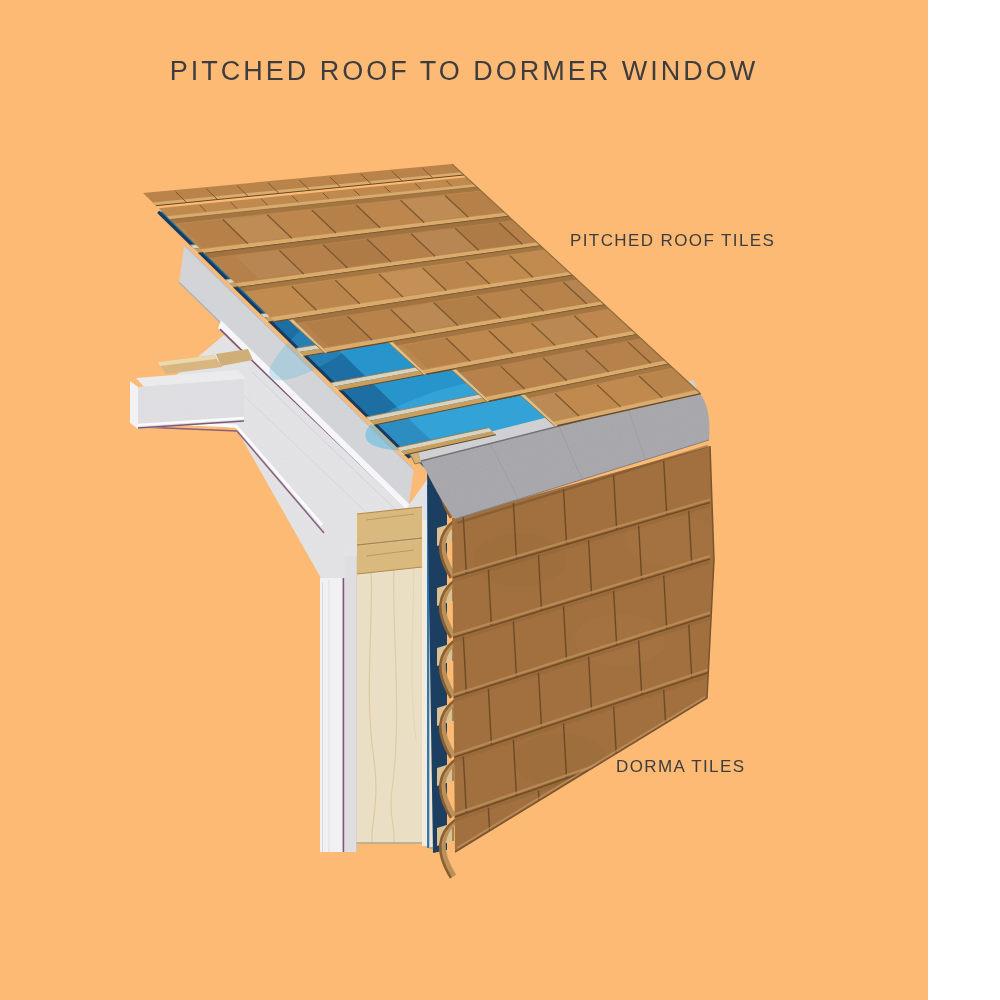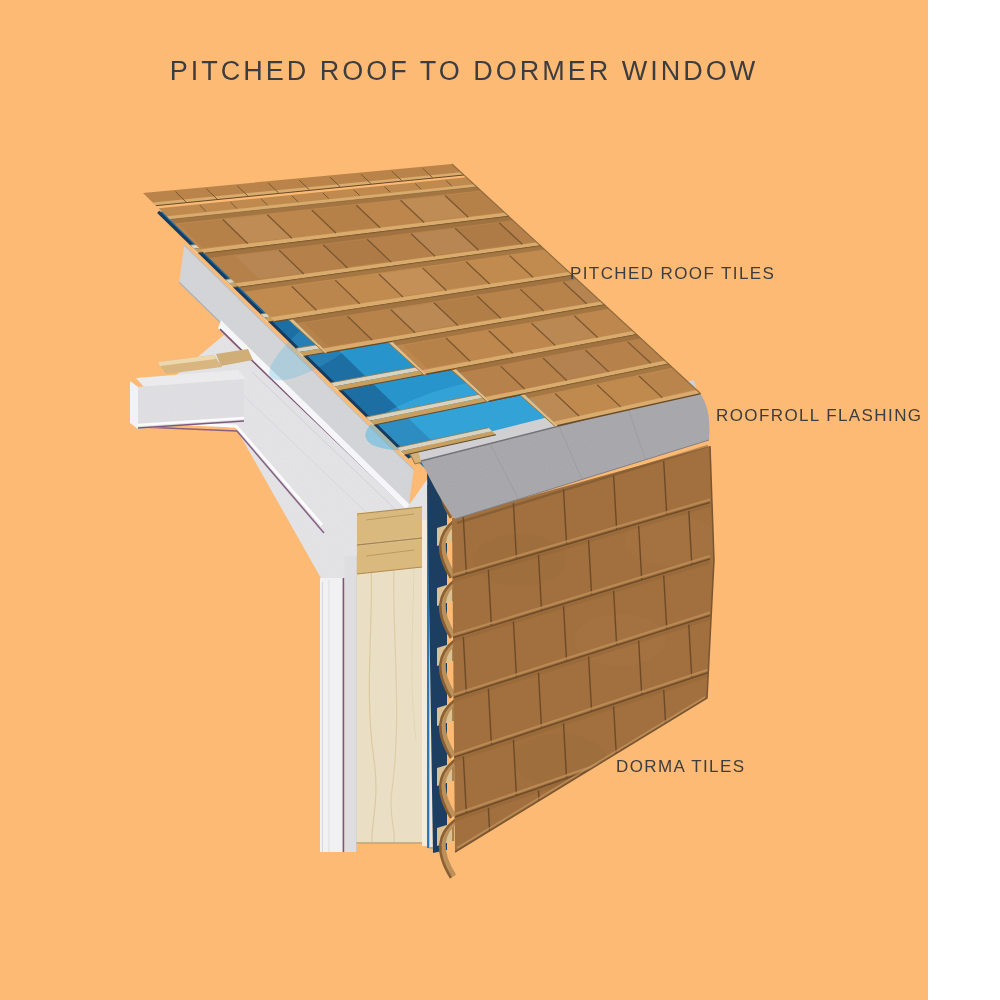--- a/index.html
+++ b/index.html
@@ -8,21 +8,21 @@
     font-family:"Liberation Sans", sans-serif;overflow:hidden;
   }
   .title{
     position:absolute;top:56px;left:0;width:100%;text-align:center;
     font-size:27px;letter-spacing:3px;color:#3d3d3f;font-weight:400;
   }
   .lbl{
     position:absolute;font-size:17px;letter-spacing:1.4px;color:#3d3d3f;
     font-weight:400;white-space:nowrap;
   }
-  #lbl-pitched{left:570px;top:231px;margin-top:33px;}
+  #lbl-pitched{left:570px;top:231px;}
   #lbl-flashing{left:716px;top:406px;}
   #lbl-dorma{left:616px;top:757px;}
   svg{position:absolute;left:0;top:0;}
 </style>
 </head>
 <body>
 
 <div class="stage">
   <div class="title">PITCHED ROOF TO DORMER WINDOW</div>
 
@@ -356,15 +356,14 @@
         <line stroke="#9a763f" stroke-width="1" x1="519.8091919999999" y1="394.77526" x2="554.9815279999999" y2="426.25234"></line>
         <line stroke="#7b5831" stroke-width="1.3" x1="555.08588" y1="393.44489999999996" x2="578.98874" y2="416.07644999999997"></line>
         <line stroke="#7b5831" stroke-width="1.3" x1="597.0390199999999" y1="384.70285" x2="620.6452099999999" y2="406.862425"></line>
         <line stroke="#7b5831" stroke-width="1.3" x1="638.99216" y1="375.9608" x2="662.3016799999999" y2="397.6484"></line>
         <line stroke="#8a6336" stroke-width="0.8" opacity="0.6" x1="523.866" y1="393.941" x2="668.752" y2="364.14599999999996"></line>
         <line stroke="#8a6336" stroke-width="1.2" opacity="0.8" x1="452" y1="164" x2="700" y2="393"></line>
       </g>
   </svg>
 
   <div class="lbl" id="lbl-pitched">PITCHED ROOF TILES</div>
-  <div class="lbl" id="lbl-flashing">ROOFROLL FLASHING</div>
   <div class="lbl" id="lbl-dorma">DORMA TILES</div>
 </div>
 
 </body></html>

